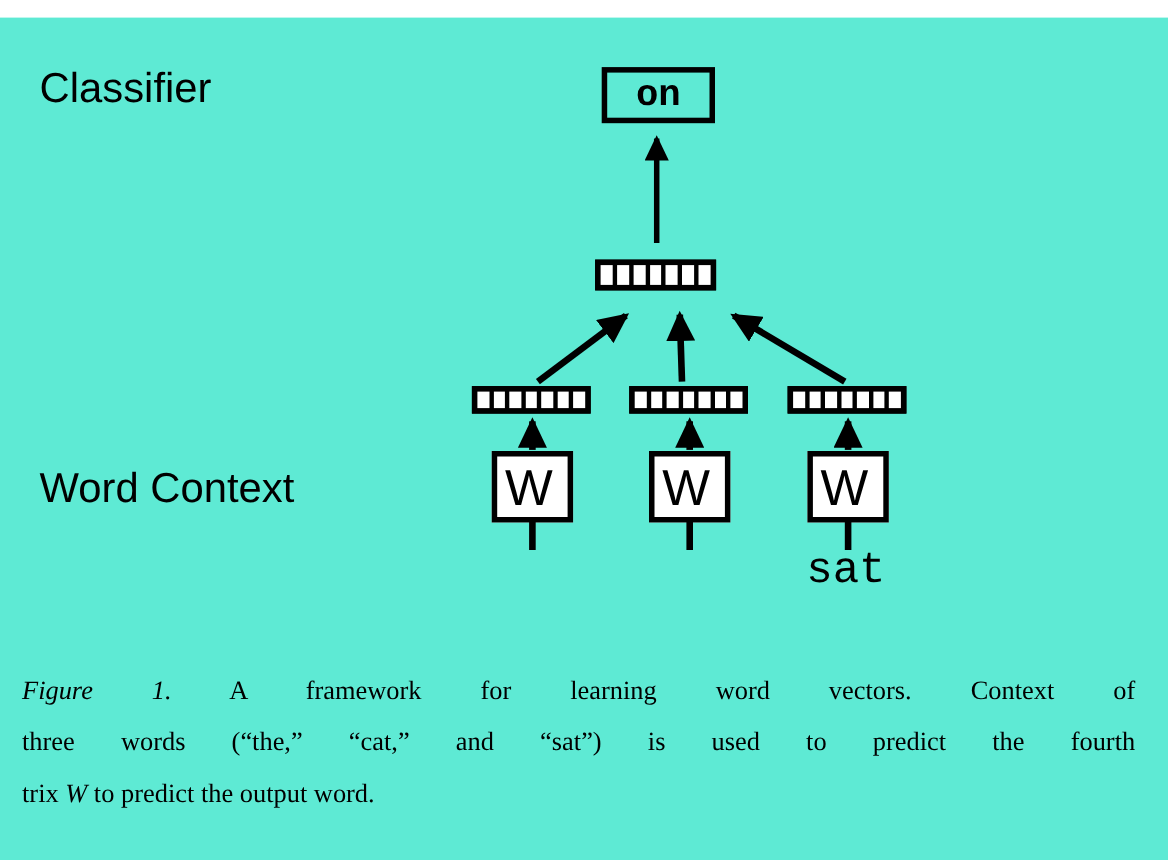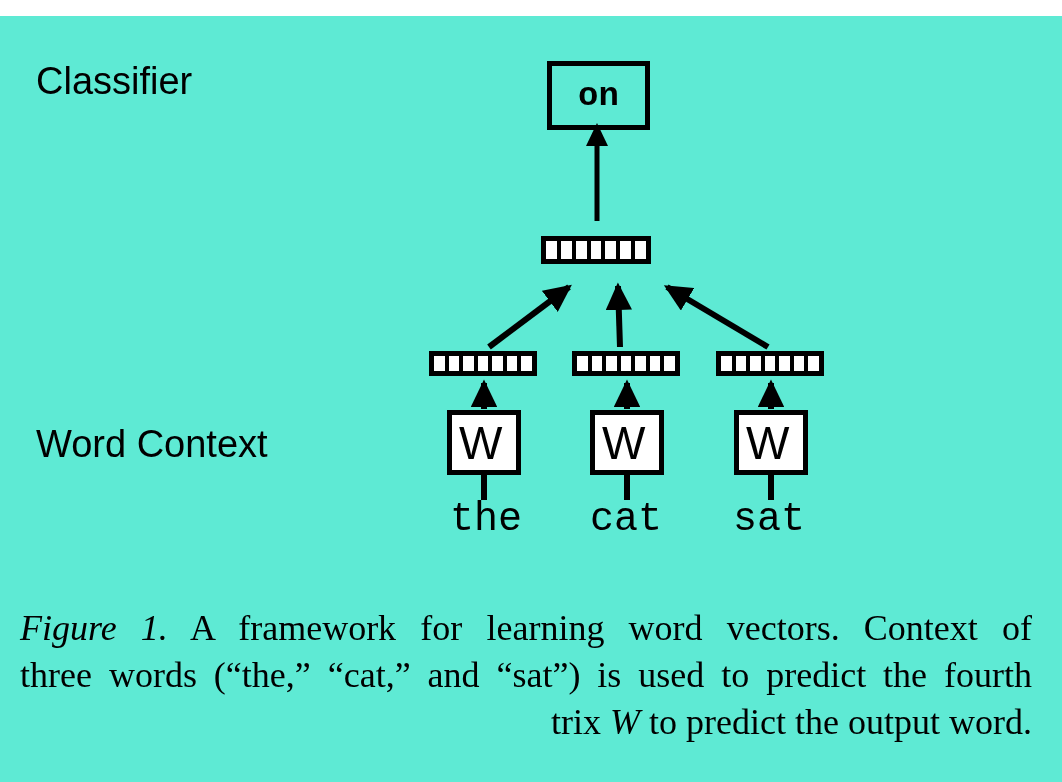--- a/index.html
+++ b/index.html
@@ -3,21 +3,21 @@
 <meta charset="utf-8">
 <style>
   html,body{margin:0;padding:0;background:#ffffff;}
   .stage{position:relative;width:1062px;height:782px;background:#5eead4;overflow:hidden;
          font-family:"Liberation Sans",sans-serif;color:#000;margin-top:16px;}
   .row-label{position:absolute;font-size:38px;line-height:1;color:#000;white-space:nowrap;}
   #lbl-classifier{left:36px;top:46px;}
   #lbl-average{left:36px;top:222px;}
   #lbl-wordmatrix{left:36px;top:409px;}
 
-  .on-box{position:absolute;left:547px;top:45px;width:103px;height:69px;border:5px solid #000;
+  .on-box{position:absolute;left:547px;top:45px;width:103px;height:51px;border:5px solid #000;
           box-sizing:border-box;display:flex;align-items:center;justify-content:center;}
   .on-box span{font-family:"Liberation Mono","DejaVu Sans Mono",monospace;font-weight:bold;
                font-size:34px;line-height:1;}
 
   .vector{position:absolute;display:flex;background:#000;border:5px solid #000;gap:4px;
           box-sizing:border-box;}
   .vector .cell{flex:1;background:#fff;}
   #vec-top{left:541px;top:220px;width:110px;height:28px;}
   #vec-1{left:429px;top:335px;width:108px;height:25px;}
   #vec-2{left:572px;top:335px;width:108px;height:25px;}
@@ -32,22 +32,22 @@
 
   .word{position:absolute;top:484px;width:180px;text-align:center;
         font-family:"Liberation Mono","DejaVu Sans Mono",monospace;font-size:40px;line-height:1;}
   #word-1{left:396px;}
   #word-2{left:536px;}
   #word-3{left:679px;}
 
   svg.arrows{position:absolute;left:0;top:0;pointer-events:none;}
 
   .caption{position:absolute;left:20px;top:589px;width:1012px;
-           font-family:"Liberation Serif",serif;font-size:36px;line-height:47px;color:#000;}
-  .cap-line{white-space:normal;text-align:right;}
+           font-family:"Liberation Serif",serif;font-size:24px;line-height:47px;color:#000;}
+  .cap-line{white-space:normal;}
   .cap-line.jl{text-align:justify;text-align-last:justify;text-justify:inter-word;}
   .it{font-style:italic;}
 </style>
 </head>
 <body>
 
 <div class="stage">
 
   <div class="row-label" id="lbl-classifier">Classifier</div>
   <div class="row-label" id="lbl-wordmatrix">Word Context</div>
@@ -96,22 +96,20 @@
   <div class="wbox" id="w-1">
     <span>W</span>
   </div>
   <div class="wbox" id="w-2">
     <span>W</span>
   </div>
   <div class="wbox" id="w-3">
     <span>W</span>
   </div>
 
-  <div class="word" id="word-1">the</div>
-  <div class="word" id="word-2">cat</div>
   <div class="word" id="word-3">sat</div>
 
   <svg class="arrows" width="1062" height="782" viewBox="0 0 1062 782">
     <defs>
       <marker id="ah" markerWidth="5" markerHeight="4.4" refX="4" refY="2.2" orient="auto">
         <path d="M0,0 L4.6,2.2 L0,4.4 z" fill="#000"></path>
       </marker>
     </defs>
 
     <line x1="597" y1="205" x2="597" y2="110" stroke="#000" stroke-width="5" marker-end="url(#ah)"></line>

